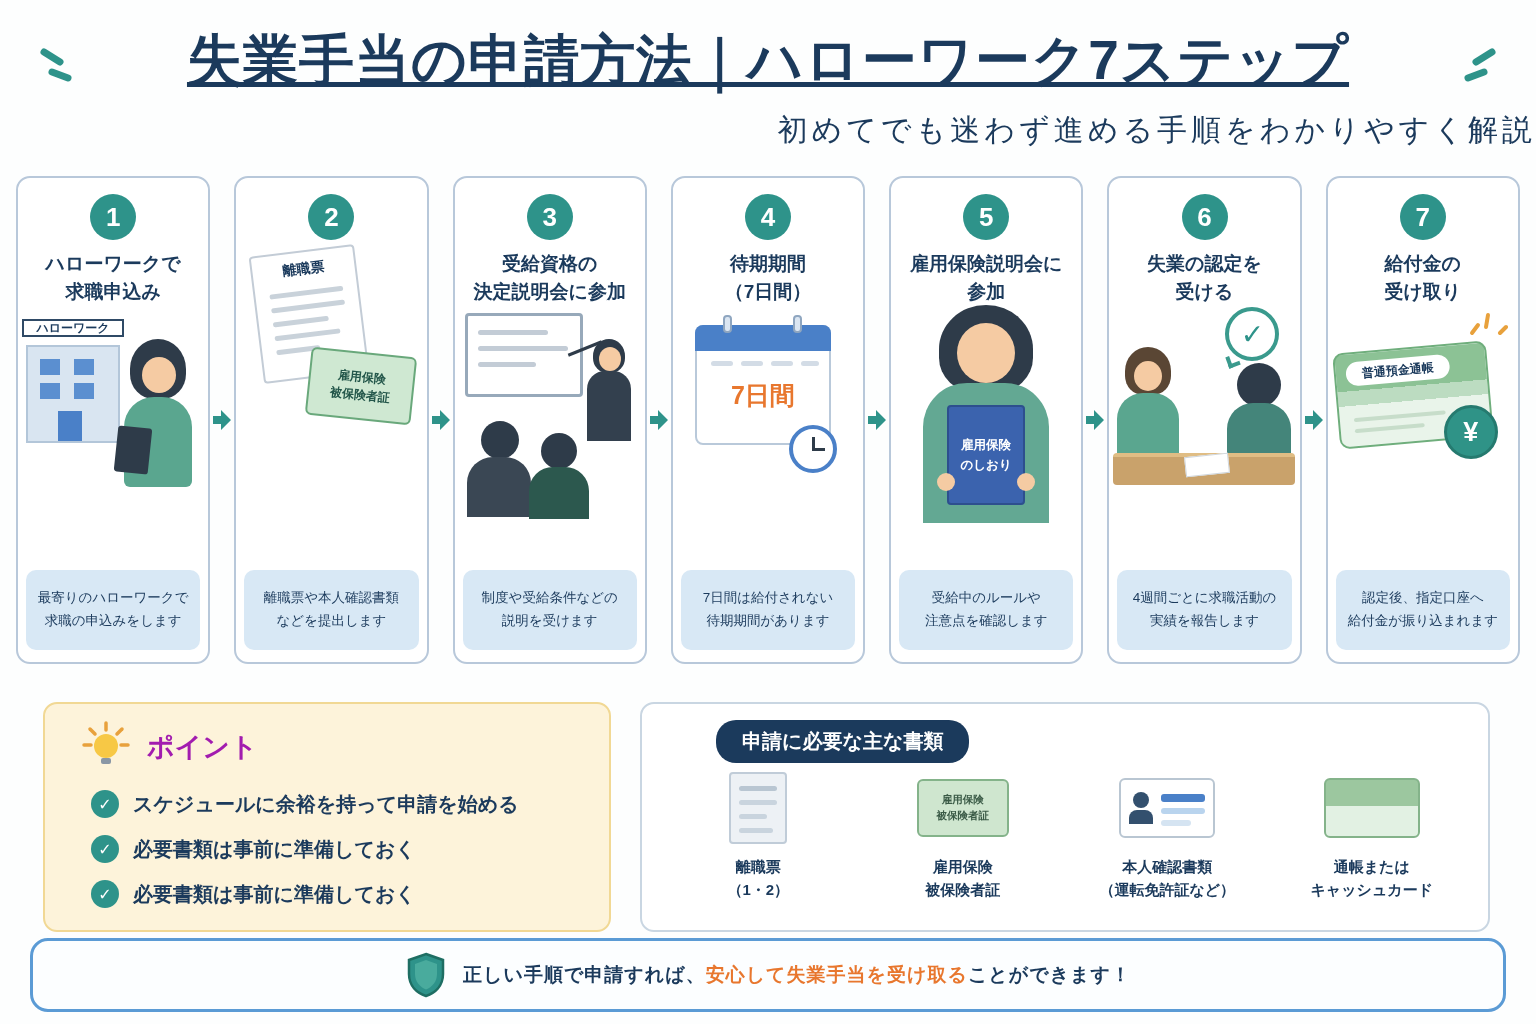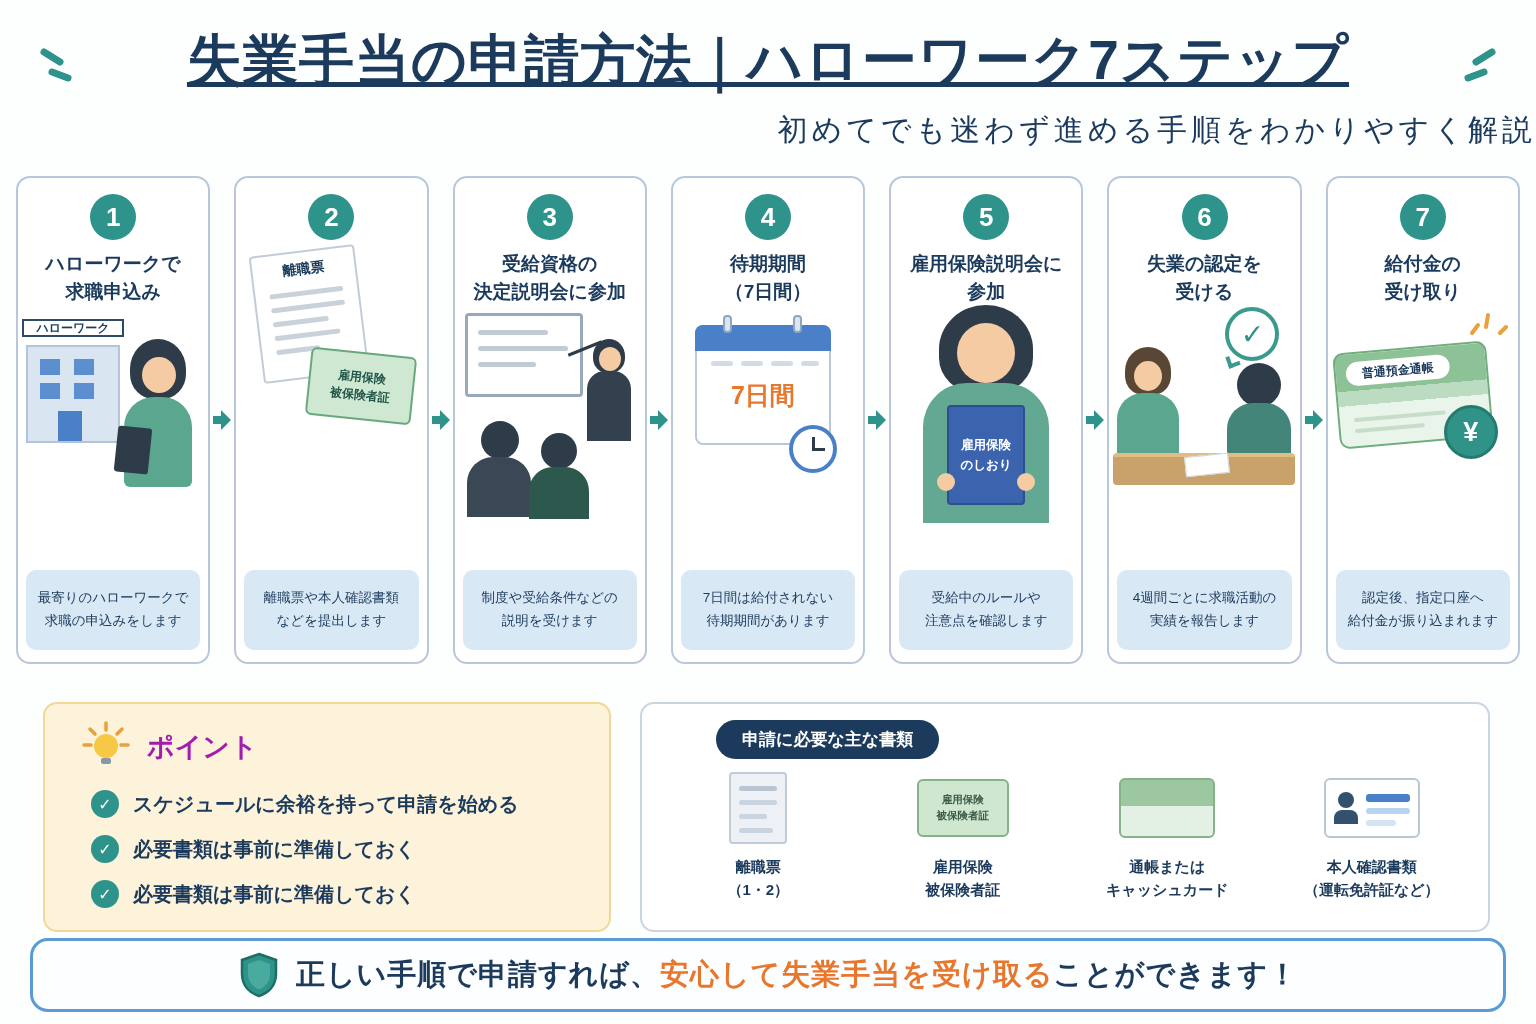--- a/index.html
+++ b/index.html
@@ -18,29 +18,29 @@
   .ctr { display:flex; align-items:center; justify-content:center; text-align:center; }
   .pre { white-space:pre-line; }
   .desc { margin:0 8px 12px; width:calc(100% - 16px); height:80px; background:#d8e8f5; border-radius:10px; font-size:13.5px; font-weight:500; color:#1b3a5c; line-height:1.7; display:flex; align-items:center; justify-content:center; text-align:center; flex:0 0 80px; }
   .points { position:absolute; left:43px; top:702px; width:568px; height:230px; background:#fdf3da; border:2px solid #f1d894; border-radius:14px; }
   .points-head { position:absolute; left:34px; top:16px; display:flex; align-items:center; gap:14px; }
   .points-title { font-size:27px; font-weight:800; color:#a21caf; }
   .point-row { position:absolute; left:46px; display:flex; align-items:center; gap:14px; }
   .pcheck { width:28px; height:28px; border-radius:50%; background:#2e938a; color:#fff; font-size:16px; font-weight:700; display:flex; align-items:center; justify-content:center; flex:0 0 28px; }
   .point-text { font-size:20px; font-weight:700; color:#1b3a5c; }
   .docs { position:absolute; left:640px; top:702px; width:850px; height:230px; background:#fff; border:2px solid #c9d6e2; border-radius:14px; }
-  .docs-badge { position:absolute; left:74px; top:16px; background:#1b3a5c; color:#fff; font-size:17px; font-weight:700; padding:8px 26px; border-radius:20px; }
+  .docs-badge { position:absolute; left:74px; top:16px; background:#1b3a5c; color:#fff; font-size:20px; font-weight:700; padding:8px 26px; border-radius:20px; }
   .docs-row { position:absolute; left:14px; right:14px; top:62px; display:flex; }
   .doc-item { flex:1; display:flex; flex-direction:column; align-items:center; }
   .icon-wrap { height:84px; display:flex; align-items:center; justify-content:center; }
   .icon { position:relative; }
   .icon div { position:absolute; }
   .doc-label { margin-top:6px; font-size:15px; font-weight:700; color:#1b3a5c; text-align:center; line-height:1.5; }
   .banner { position:absolute; left:30px; top:938px; width:1476px; height:74px; background:#fcfeff; border:3px solid #5b9bd5; border-radius:18px; display:flex; align-items:center; justify-content:center; gap:16px; }
-  .banner-text { font-size:29px; font-weight:800; color:#1b3a5c; letter-spacing:1px; }
+  .banner-text { font-size:19px; font-weight:800; color:#1b3a5c; letter-spacing:1px; }
   .banner-text .hl { color:#e8772e; }
 </style>
 </head>
 <body>
 
 <div class="page">
 
   <svg class="accent" style="left:38px;top:44px;" width="46" height="40" viewBox="0 0 46 40">
     <g stroke="#2e938a" stroke-width="7" stroke-linecap="round">
       <line x1="6" y1="8" x2="22" y2="18"></line>
@@ -291,41 +291,41 @@
         <div class="icon-wrap">
           <div class="icon ctr pre" style="width:92px;height:58px;background:#cfe6cf;border:2px solid #84b38a;border-radius:6px;color:#3a5a46;font-size:10.5px;font-weight:700;line-height:1.5;">雇用保険
 被保険者証</div>
         </div>
         <div class="doc-label pre">雇用保険
 被保険者証</div>
       </div>
 
       <div class="doc-item">
         <div class="icon-wrap">
-          <div class="icon" style="width:96px;height:60px;border:2px solid #84b38a;border-radius:6px;background:linear-gradient(180deg,#9cc79f 0%,#9cc79f 46%,#e2f1e3 46%,#e2f1e3 100%);">
-          </div>
-        </div>
-        <div class="doc-label pre">通帳または
-キャッシュカード</div>
-      </div>
-
-      <div class="doc-item">
-        <div class="icon-wrap">
           <div class="icon" style="width:96px;height:60px;background:#fff;border:2px solid #b9c6d2;border-radius:6px;">
             <div style="left:12px;top:12px;width:16px;height:16px;background:#33506e;border-radius:50%;"></div>
             <div style="left:8px;top:30px;width:24px;height:14px;background:#33506e;border-radius:8px 8px 0 0;"></div>
             <div style="left:40px;top:14px;width:44px;height:8px;background:#4a80c8;border-radius:3px;"></div>
             <div style="left:40px;top:28px;width:44px;height:6px;background:#b9d4ee;border-radius:3px;"></div>
             <div style="left:40px;top:40px;width:30px;height:6px;background:#d5e4f2;border-radius:3px;"></div>
           </div>
         </div>
         <div class="doc-label pre">本人確認書類
 （運転免許証など）</div>
       </div>
 
+      <div class="doc-item">
+        <div class="icon-wrap">
+          <div class="icon" style="width:96px;height:60px;border:2px solid #84b38a;border-radius:6px;background:linear-gradient(180deg,#9cc79f 0%,#9cc79f 46%,#e2f1e3 46%,#e2f1e3 100%);">
+          </div>
+        </div>
+        <div class="doc-label pre">通帳または
+キャッシュカード</div>
+      </div>
+
 
     </div>
   </div>
 
   <div class="banner">
     <svg width="42" height="46" viewBox="0 0 42 46">
       <path d="M21 2 L38 8 V22 C38 34 30 41 21 44 C12 41 4 34 4 22 V8 Z" fill="#2e938a" stroke="#1e6e63" stroke-width="2.5"></path>
       <path d="M21 8 L32 12 V22 C32 30 27 35 21 37.5 C15 35 10 30 10 22 V12 Z" fill="#49ab9d"></path>
     </svg>
     <div class="banner-text">

